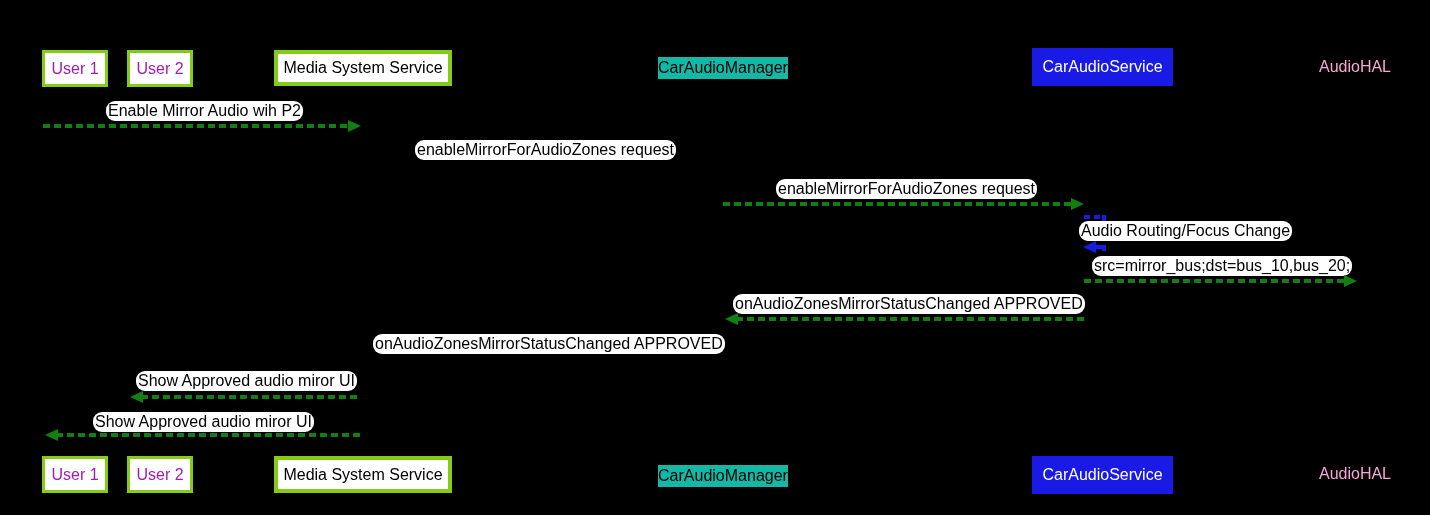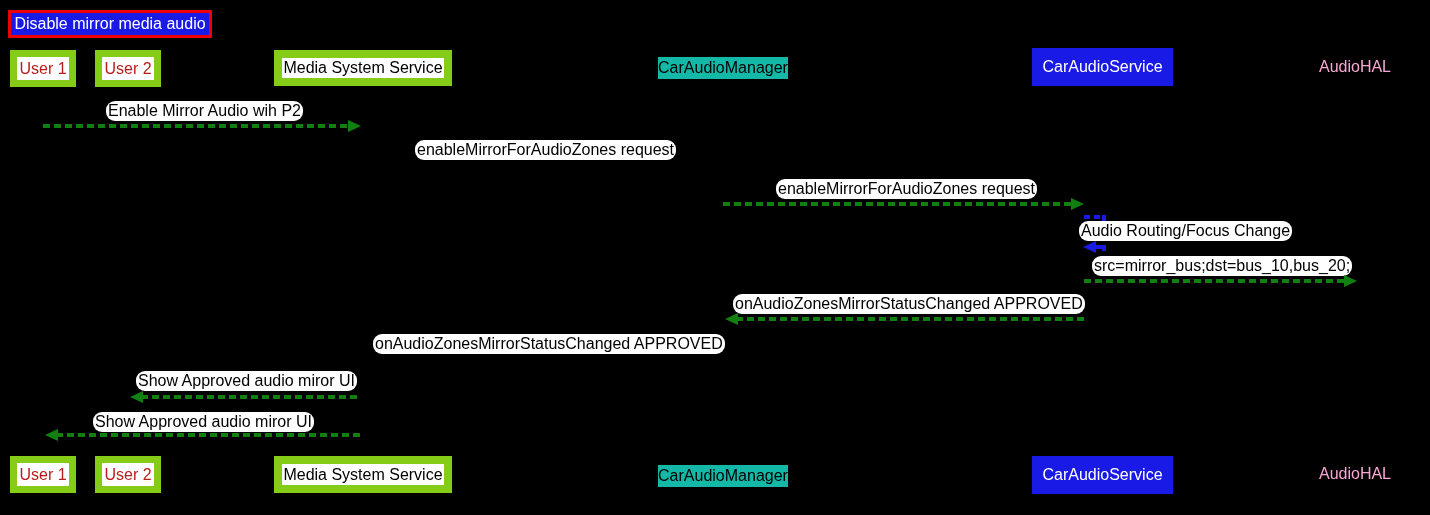--- a/index.html
+++ b/index.html
@@ -17,22 +17,22 @@
   }
   .box {
     position: absolute;
     display: flex;
     align-items: center;
     justify-content: center;
     font-size: 16px;
     box-sizing: border-box;
     white-space: nowrap;
   }
-  .red-box   { background: #ffffff; border: 7px solid #84cc16; color: #b91c1c; }
-  .green-box { background: #ffffff; border: 8px solid #84cc16; color: #000000; }
+  .red-box   { background: #ffffff; border: 3px solid #84cc16; color: #a21caf; margin-left: 32px; }
+  .green-box { background: #ffffff; border: 4px solid #84cc16; color: #000000; }
   .blue-box  { background: #1a1ae6; color: #ffffff; margin-left: 17px; }
   .white-label { background: #14b8a6; color: #000000; }
   .plain     { color: #f9a8d4; text-align: right; }
   .title-box {
     position: absolute;
     left: 8px; top: 10px; width: 204px; height: 28px;
     background: #1a1ae6;
     border: 3px solid #ee0000;
     color: #ffffff;
     display: flex; align-items: center; justify-content: center;
@@ -73,21 +73,20 @@
     position: absolute; width: 0; height: 0;
     border-top: 6px solid transparent; border-bottom: 6px solid transparent;
     border-right: 13px solid #1a1ae6;
   }
 </style>
 </head>
 <body>
 
 <div id="canvas">
 
-  <div class="title-box">Disable mirror media audio</div>
 
   <div class="box red-box" style="left:10px;   top:50px; width:66px;  height:37px;">User 1</div>
   <div class="box red-box" style="left:95px;   top:50px; width:66px;  height:37px;">User 2</div>
   <div class="box green-box" style="left:274px;  top:50px; width:178px; height:36px;">Media System Service</div>
   <div class="box white-label" style="left:658px; top:57px; width:130px; height:22px;">CarAudioManager</div>
   <div class="box blue-box" style="left:1015px; top:48px; width:141px; height:38px;">CarAudioService</div>
   <div class="box plain" style="left:1300px; top:55px; width:110px; height:24px;">AudioHAL</div>
 
   <div class="msg" style="left:106px; top:101px;">Enable Mirror Audio wih P2</div>
   <div class="arr r" style="left:43px; top:120px; width:318px;">

